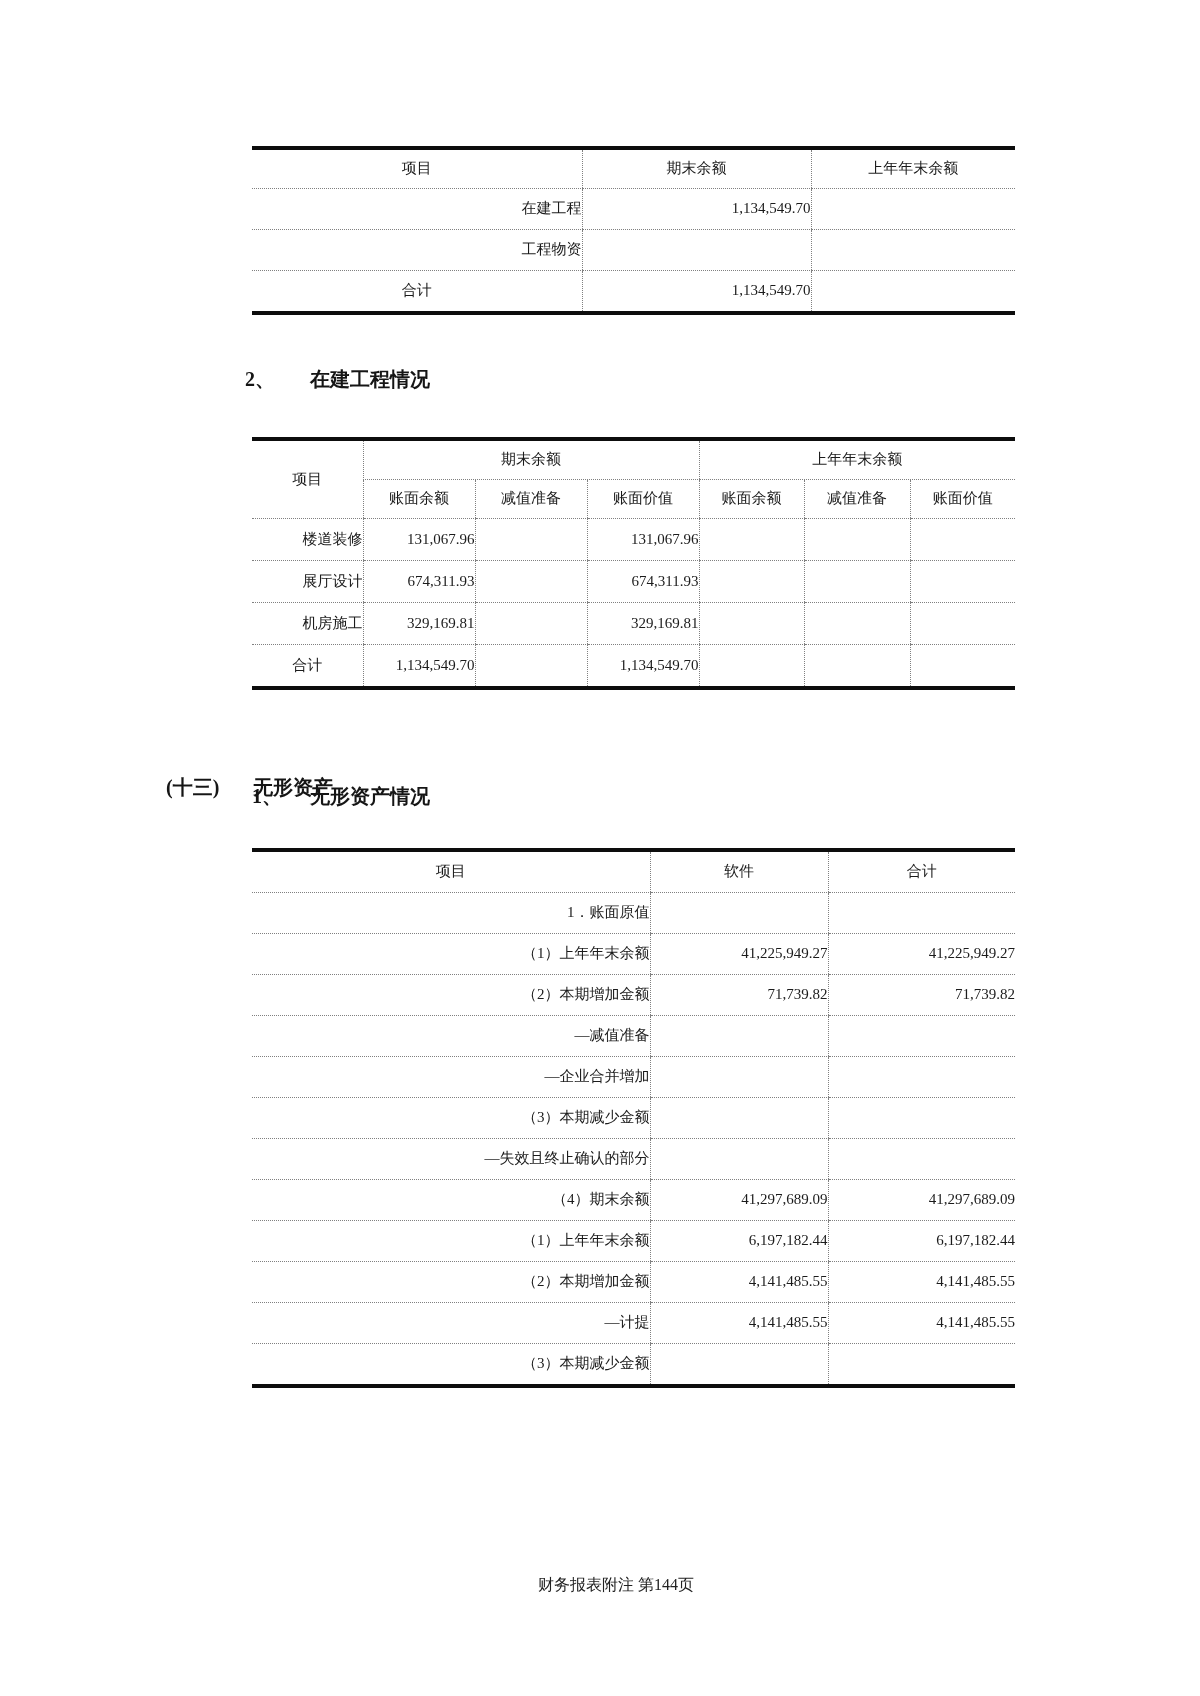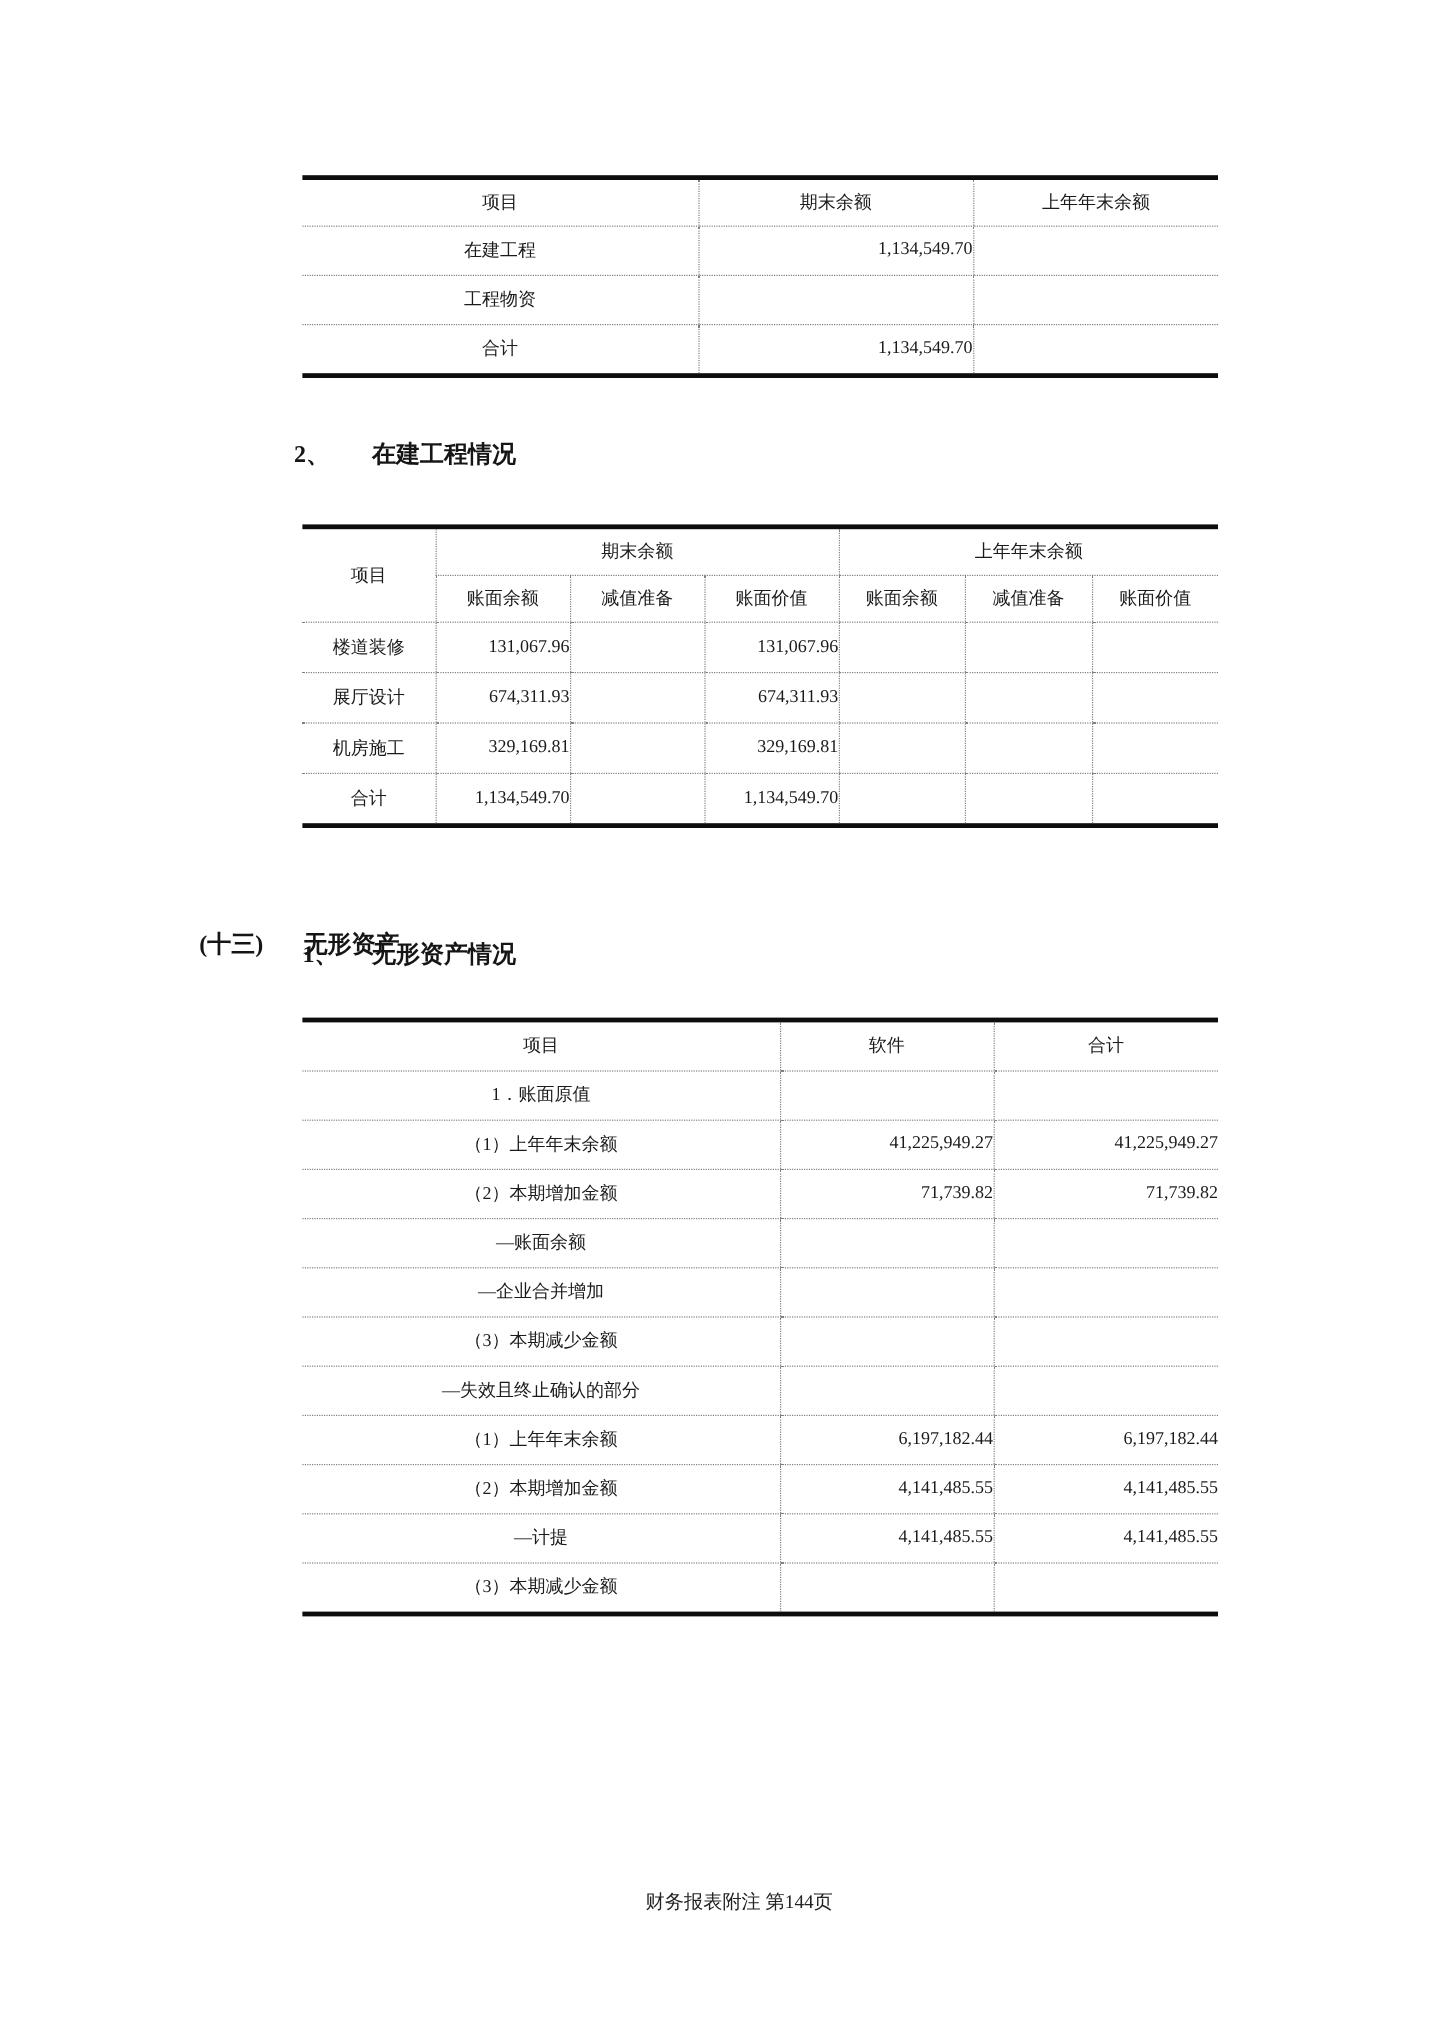--- a/index.html
+++ b/index.html
@@ -48,21 +48,21 @@
   #t1 thead tr { height: 38px; }
   #t1 tbody tr { height: 41px; }
 
   #t2 thead tr.grp { height: 38px; }
   #t2 thead tr.sub { height: 39px; }
   #t2 tbody tr { height: 42px; }
 
   #t3 thead tr { height: 40px; }
   #t3 tbody tr { height: 41px; }
 
-  .item   { text-align: center; padding-left: 13px; }
+  .item   { text-align: right; padding-left: 13px; }
   .center { text-align: center; }
   .num    { text-align: right; }
   .pr6  { padding-right: 6px; }
   .pr8  { padding-right: 8px; }
   .pr10 { padding-right: 10px; }
   .ind0 { padding-left: 13px; }
   .ind1 { padding-left: 17px; }
   .ind2 { padding-left: 52px; }
 
   
@@ -237,38 +237,43 @@
             <td class="c0 item ind1">（1）上年年末余额</td>
             <td class="num pr8">41,225,949.27</td>
             <td class="num pr10">41,225,949.27</td>
           </tr>
           <tr>
             <td class="c0 item ind1">（2）本期增加金额</td>
             <td class="num pr8">71,739.82</td>
             <td class="num pr10">71,739.82</td>
           </tr>
           <tr>
-            <td class="c0 item ind2">—账面余额</td>
+            <td class="c0 item ind2">—减值准备</td>
             <td class="num pr8"></td>
             <td class="num pr10"></td>
           </tr>
           <tr>
             <td class="c0 item ind2">—企业合并增加</td>
             <td class="num pr8"></td>
             <td class="num pr10"></td>
           </tr>
           <tr>
             <td class="c0 item ind1">（3）本期减少金额</td>
             <td class="num pr8"></td>
             <td class="num pr10"></td>
           </tr>
           <tr>
             <td class="c0 item ind2">—失效且终止确认的部分</td>
             <td class="num pr8"></td>
             <td class="num pr10"></td>
+          </tr>
+          <tr>
+            <td class="c0 item ind1">（4）期末余额</td>
+            <td class="num pr8">41,297,689.09</td>
+            <td class="num pr10">41,297,689.09</td>
           </tr>
           <tr>
             <td class="c0 item ind1">（1）上年年末余额</td>
             <td class="num pr8">6,197,182.44</td>
             <td class="num pr10">6,197,182.44</td>
           </tr>
           <tr>
             <td class="c0 item ind1">（2）本期增加金额</td>
             <td class="num pr8">4,141,485.55</td>
             <td class="num pr10">4,141,485.55</td>

